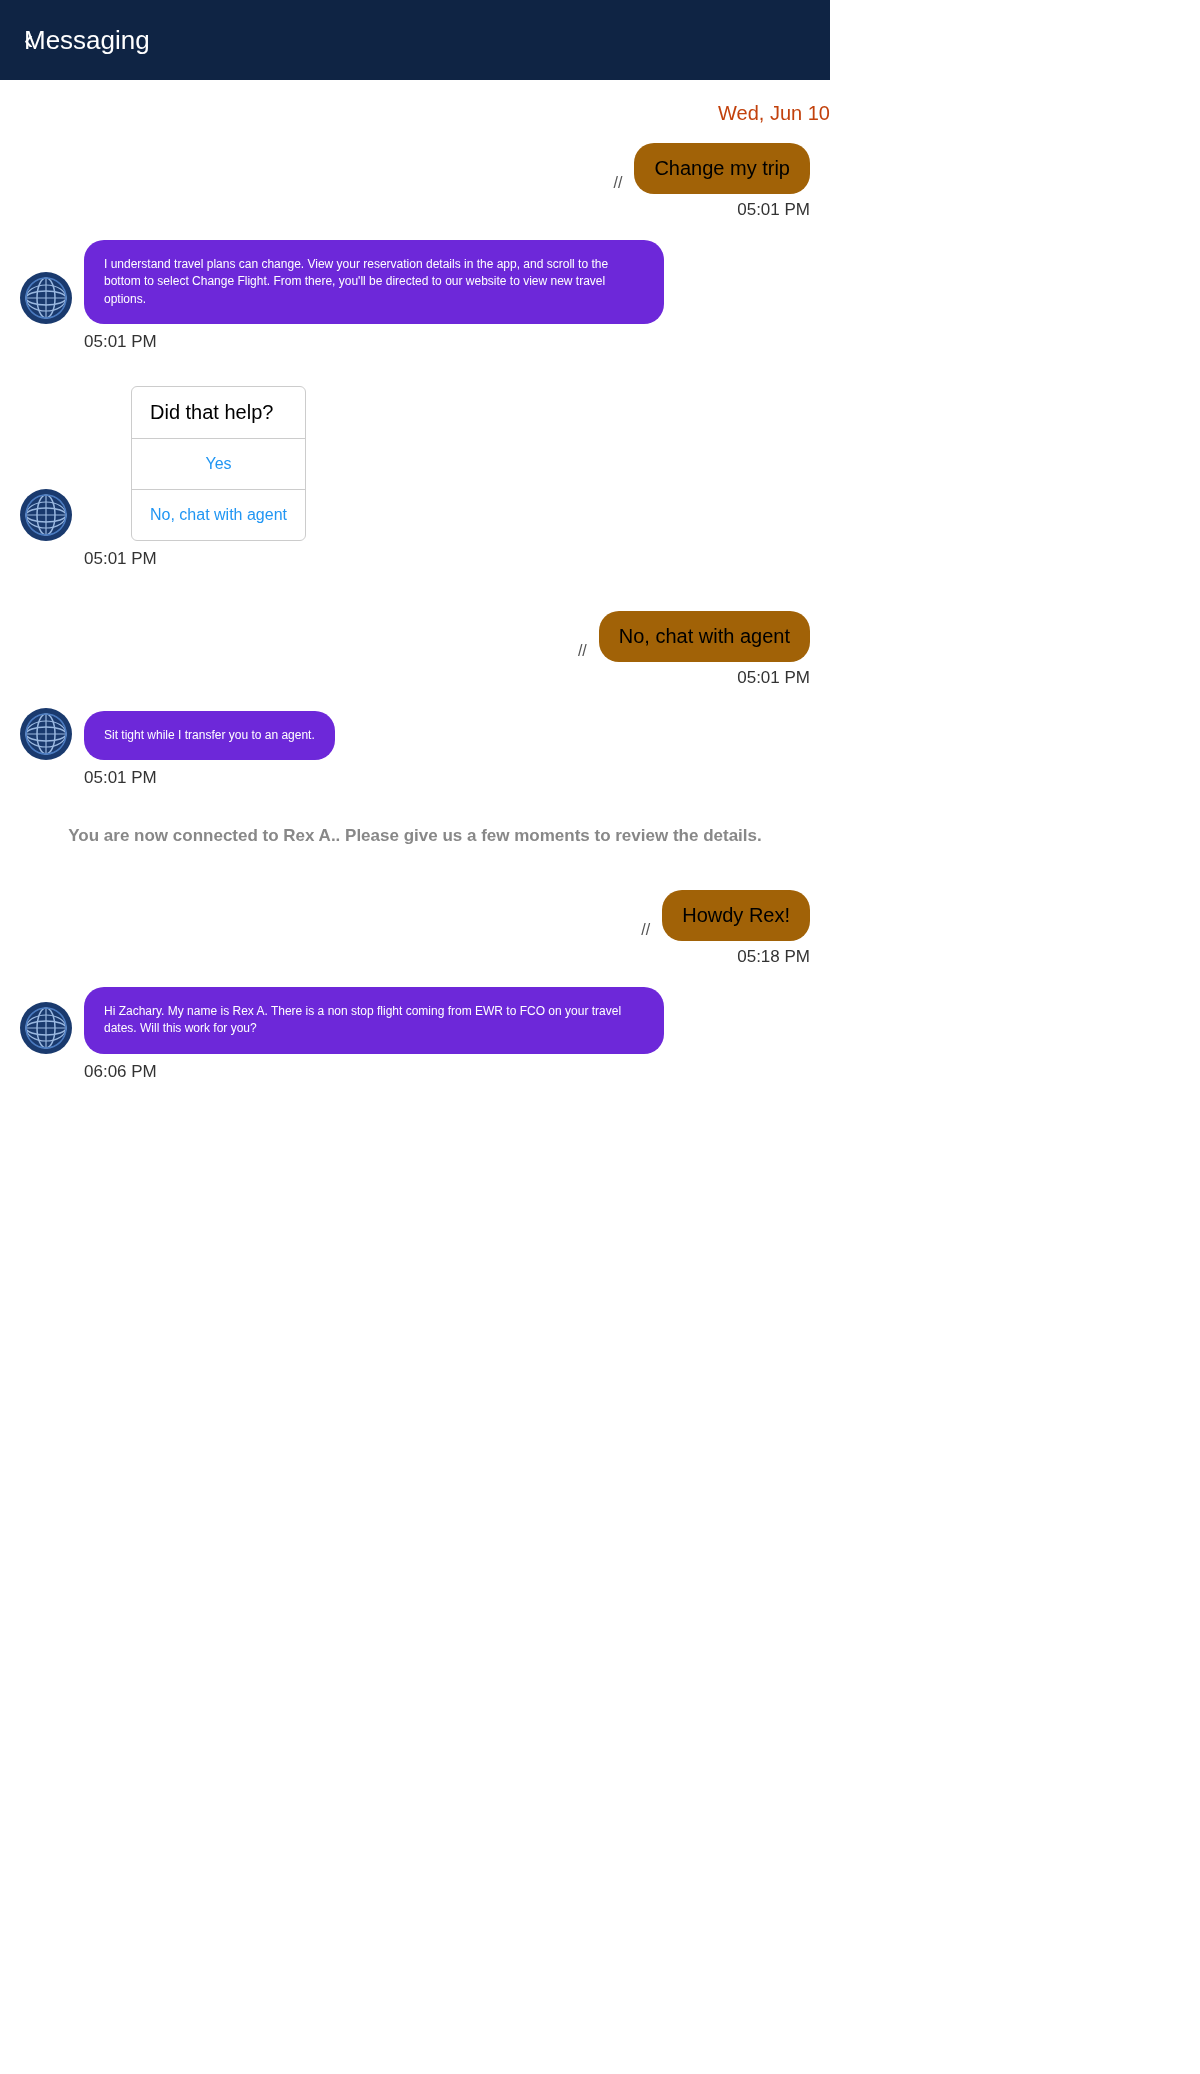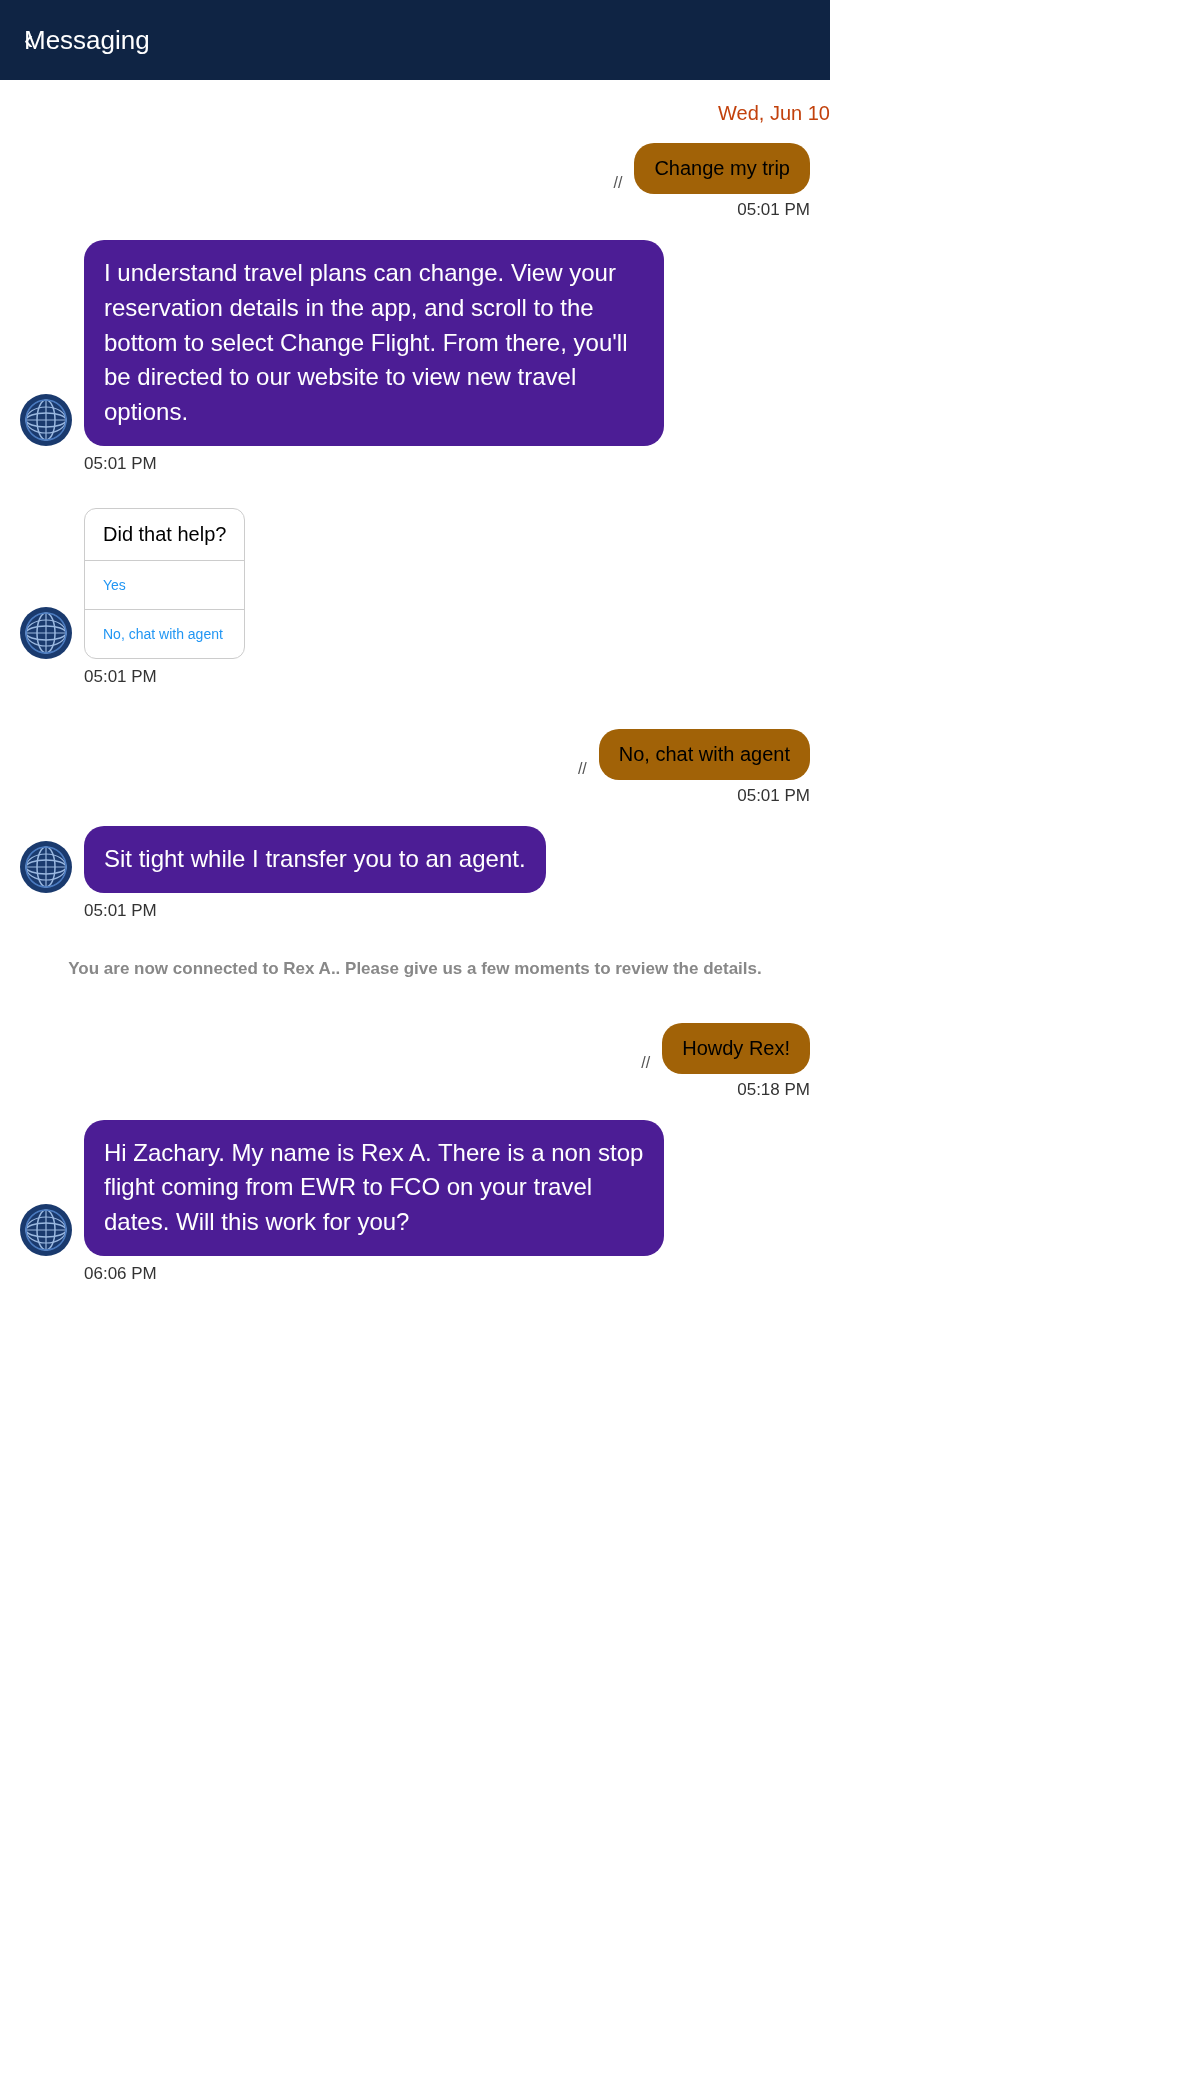--- a/index.html
+++ b/index.html
@@ -114,56 +114,58 @@
       border-radius: 50%;
       background: #1a3a6e;
       display: flex;
       align-items: center;
       justify-content: center;
       flex-shrink: 0;
       overflow: hidden;
     }
 
     .bot-bubble {
-      background: #4c1d95;
+      background: #6d28d9;
       border-radius: 20px;
       padding: 16px 20px;
-      font-size: 24px;
+      font-size: 12px;
       color: #ffffff;
       max-width: 580px;
       line-height: 1.45;
     }
 
     .message-time-bot {
       font-size: 17px;
       color: #333;
       margin-top: 8px;
       margin-left: 64px;
     }
 
     
     .card-bubble {
       border: 1.5px solid #cccccc;
-      border-radius: 12px;
+      border-radius: 6px;
       overflow: hidden;
       max-width: 580px;
       background: #fff;
+      margin-left: 47px;
     }
 
     .card-question {
       padding: 14px 18px;
       font-size: 20px;
       color: #000;
       border-bottom: 1px solid #cccccc;
     }
 
     .card-option {
       padding: 16px 18px;
-      font-size: 14px;
+      font-size: 16px;
       color: #2196F3;
+      text-align: center;
       cursor: pointer;
       border-bottom: 1px solid #cccccc;
     }
 
     .card-option:last-child {
       border-bottom: none;
     }
 
     
     .system-message {

